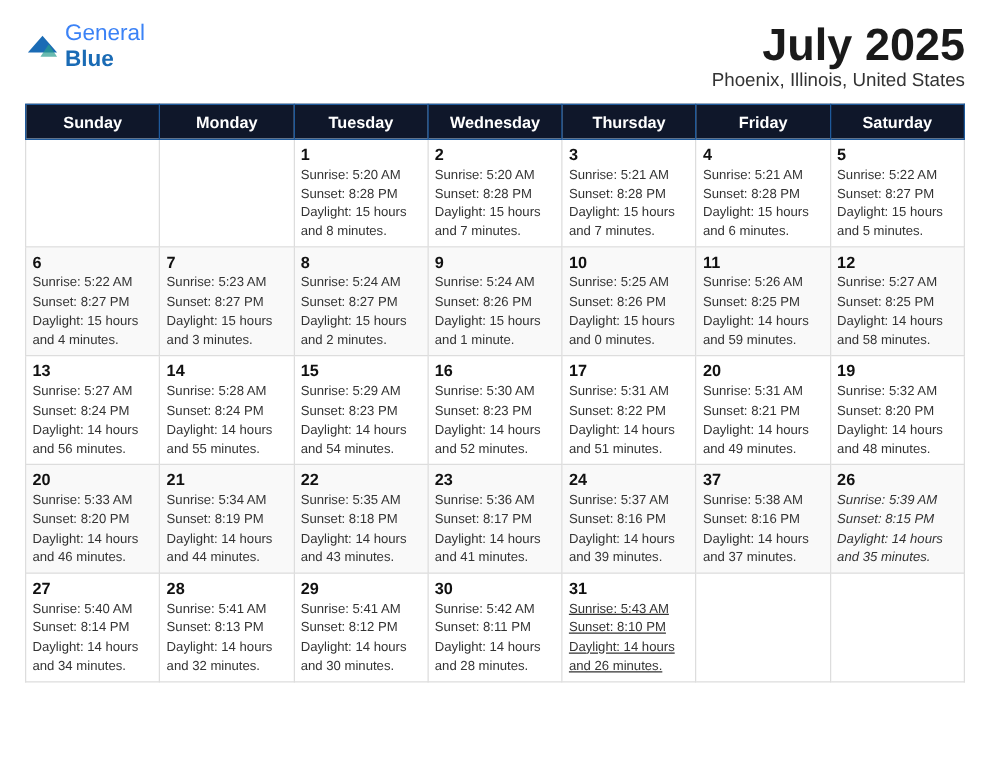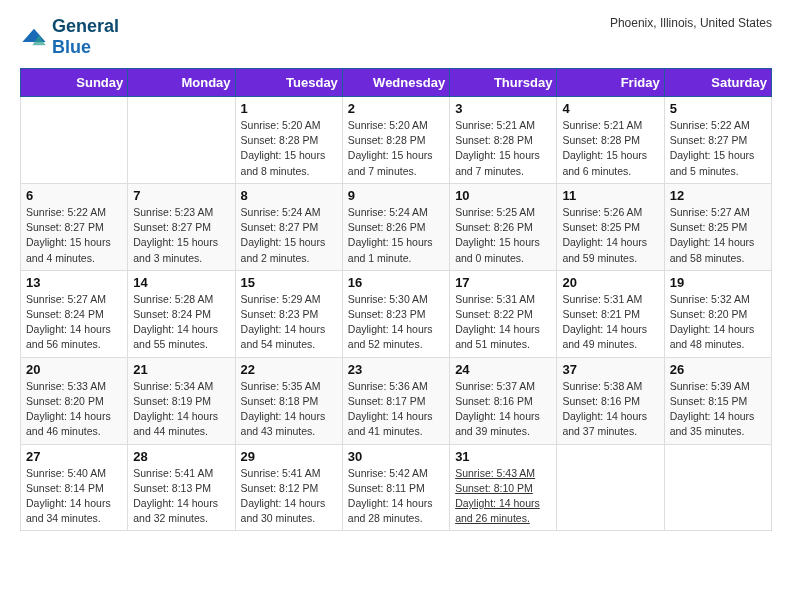--- a/index.html
+++ b/index.html
@@ -28,35 +28,35 @@
     .title-block {
       text-align: right;
     }
     .month-year {
       font-size: 36px;
       font-weight: bold;
       color: #1a1a1a;
       line-height: 1.1;
     }
     .location {
-      font-size: 12px;
+      font-size: 15px;
       color: #333;
     }
     .calendar {
       width: 100%;
       border-collapse: collapse;
       border: 1px solid #ccc;
     }
     .calendar th {
-      background: #6d28d9;
+      background: #0f172a;
       color: #fff;
       font-size: 13px;
       font-weight: bold;
       padding: 6px 4px;
-      text-align: right;
+      text-align: center;
       border: 1px solid #1e5a9c;
     }
     .calendar td {
       border: 1px solid #ddd;
       vertical-align: top;
       padding: 4px 5px;
       width: 107px;
       min-height: 80px;
       font-size: 11px;
       color: #333;
@@ -86,25 +86,26 @@
 </head>
 <body>
 
 <div class="header">
   <div class="logo">
     <svg class="logo-icon" viewBox="0 0 32 24" xmlns="http://www.w3.org/2000/svg">
       <polygon points="16,2 30,18 2,18" fill="#1a6bb5"></polygon>
       <polygon points="22,10 30,22 14,22" fill="#2a9d8f" opacity="0.7"></polygon>
     </svg>
     <div>
-      <span style="font-size:18px;font-weight:bold;color:#0c4a6e;">General</span><br>
+      <span style="font-size:18px;font-weight:normal;color:#3b82f6;">General</span><br>
       <span style="font-size:18px;font-weight:bold;color:#1a6bb5;">Blue</span>
     </div>
   </div>
   <div class="title-block">
+    <div class="month-year">July 2025</div>
     <div class="location">Phoenix, Illinois, United States</div>
   </div>
 </div>
 
 <table class="calendar">
   <thead>
     <tr>
     <th>Sunday</th>
         <th>Monday</th>
         <th>Tuesday</th>
@@ -294,21 +295,21 @@
         </td>
         <td>
           <span class="day-number">37</span>
           <div class="day-info" style="white-space: pre-line;">Sunrise: 5:38 AM
 Sunset: 8:16 PM
 Daylight: 14 hours
 and 37 minutes.</div>
         </td>
         <td>
           <span class="day-number">26</span>
-          <div class="day-info" style="white-space: pre-line;">Sunrise: 5:39 AM
+          <div class="day-info" style="white-space: pre-line; font-style: italic;">Sunrise: 5:39 AM
 Sunset: 8:15 PM
 Daylight: 14 hours
 and 35 minutes.</div>
         </td>
       </tr>
       <tr class="row-odd">
         <td>
           <span class="day-number">27</span>
           <div class="day-info" style="white-space: pre-line;">Sunrise: 5:40 AM
 Sunset: 8:14 PM

